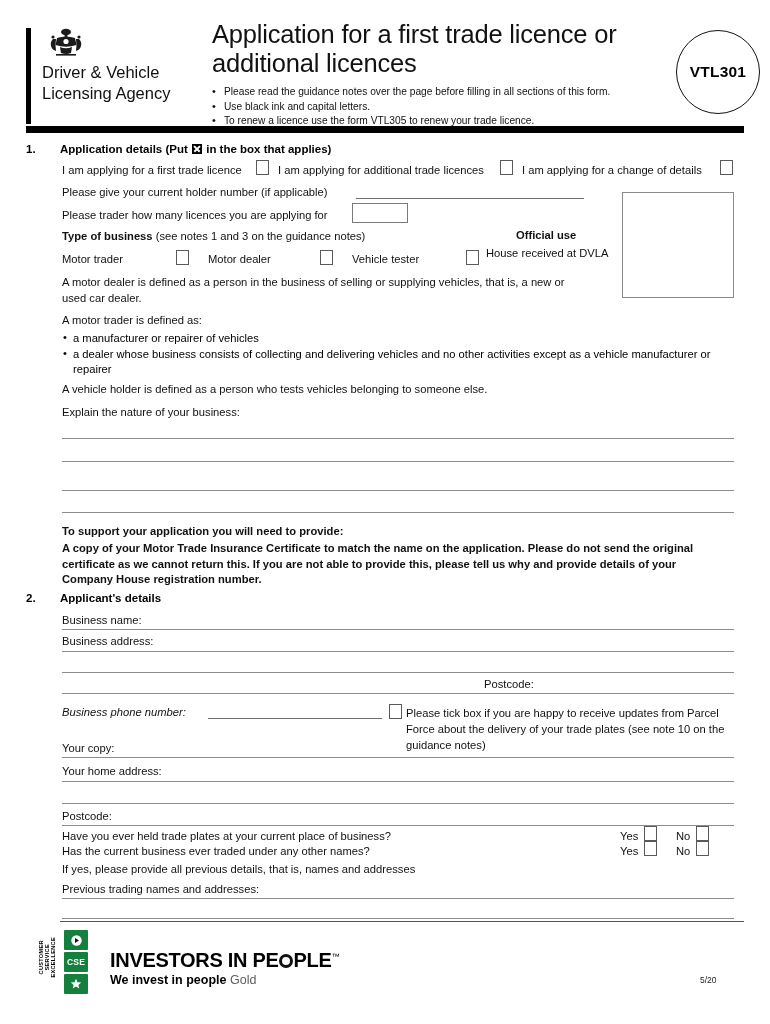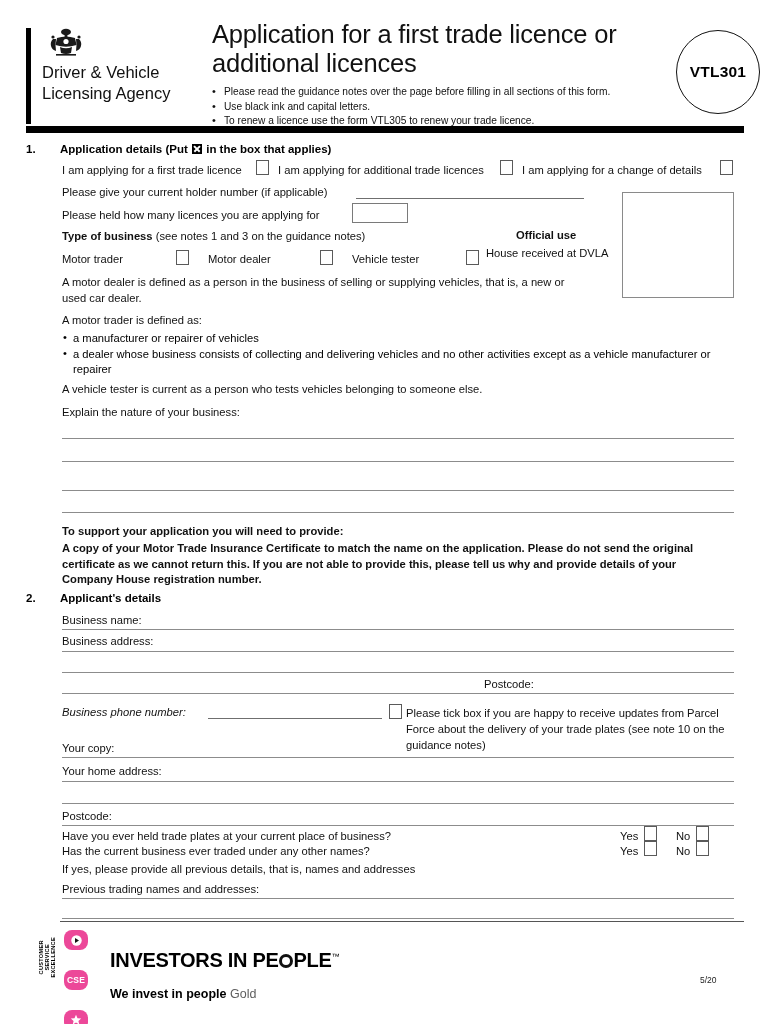--- a/index.html
+++ b/index.html
@@ -78,33 +78,33 @@
   .footer-rule { position: absolute; left: 60px; top: 921px; width: 684px; height: 1.4px; background: #555; }
   .cse { position: absolute; left: 28px; top: 930px; width: 72px; height: 68px; }
   .cse-vert {
     position: absolute; left: -12px; top: 18px; width: 62px;
     transform: rotate(-90deg); transform-origin: center;
     font-size: 5.6px; font-weight: bold; line-height: 6.2px; letter-spacing: 0.3px;
     text-align: center;
   }
   .cse-badges { position: absolute; left: 36px; top: 0; width: 26px; }
   .badge {
-    width: 24px; height: 20px; background: #ec4899; border-radius: 8px;
-    margin-bottom: 20px; display: flex; align-items: center; justify-content: center;
+    width: 24px; height: 20px; background: #15803d; border-radius: 1px;
+    margin-bottom: 2px; display: flex; align-items: center; justify-content: center;
     color: #fff;
   }
   .badge.cse-txt { font-size: 8.5px; font-weight: bold; letter-spacing: 0.2px; }
   .iip { position: absolute; left: 110px; top: 946px; }
   .iip-main { font-size: 20px; font-weight: bold; letter-spacing: -0.3px; line-height: 22px; }
   .iip-main sup { font-size: 8px; vertical-align: super; font-weight: normal; }
   .iip-o {
     display: inline-block; width: 14px; height: 14px; border: 3px solid #111;
     border-radius: 50%; vertical-align: -1px; margin: 0 0.5px;
   }
-  .iip-sub { font-size: 12.5px; font-weight: bold; line-height: 17px; margin-top: 15px; }
+  .iip-sub { font-size: 12.5px; font-weight: bold; line-height: 17px; margin-top: 1px; }
   .iip-sub .gold { font-weight: 400; color: #5d5d5d; }
   .pageno { position: absolute; left: 700px; top: 975px; font-size: 8.5px; color: #222; }
 </style>
 </head>
 <body>
 
 <div class="page">
 
   <div class="header">
     <div class="brand">
@@ -149,21 +149,21 @@
   <div class="txt" style="left:62px; top:163px;">I am applying for a first trade licence</div>
   <div class="cbox" style="left:256px; top:160px;"></div>
   <div class="txt" style="left:278px; top:163px;">I am applying for additional trade licences</div>
   <div class="cbox" style="left:500px; top:160px;"></div>
   <div class="txt" style="left:522px; top:163px;">I am applying for a change of details</div>
   <div class="cbox" style="left:720px; top:160px;"></div>
 
   <div class="txt" style="left:62px; top:185px;">Please give your current holder number (if applicable)</div>
   <div class="dotline" style="left:356px; top:198px; width:228px;"></div>
 
-  <div class="txt" style="left:62px; top:208px;">Please held how many licences you are applying for</div>
+  <div class="txt" style="left:62px; top:208px;">Please trader how many licences you are applying for</div>
   <div class="inbox" style="left:352px; top:203px; width:56px; height:20px;"></div>
 
   <div class="txt b" style="left:516px; top:228px;">Official use</div>
   <div class="txt" style="left:486px; top:246px;">House received at DVLA</div>
   <div class="cbox" style="left:466px; top:250px;"></div>
   <div class="official-box"></div>
 
   <div class="txt" style="left:62px; top:229px;">
     <span class="b">Type of business</span>
     <span>(see notes 1 and 3 on the guidance notes)</span>
@@ -173,21 +173,21 @@
   <div class="txt" style="left:208px; top:252px;">Motor dealer</div>
   <div class="cbox" style="left:320px; top:250px;"></div>
   <div class="txt" style="left:352px; top:252px;">Vehicle tester</div>
 
   <div class="txt wrap" style="left:62px; top:275px; width:520px;">A motor dealer is defined as a person in the business of selling or supplying vehicles, that is, a new or used car dealer.</div>
   <div class="txt" style="left:62px; top:313px;">A motor trader is defined as:</div>
   <ul class="defs" style="position:absolute; left:62px; top:331px; width:660px;">
     <li>a manufacturer or repairer of vehicles</li>
     <li>a dealer whose business consists of collecting and delivering vehicles and no other activities except as a vehicle manufacturer or repairer</li>
   </ul>
-  <div class="txt" style="left:62px; top:382px;">A vehicle tester is current as a person who tests vehicles belonging to someone else.</div>
+  <div class="txt" style="left:62px; top:382px;">A vehicle holder is defined as a person who tests vehicles belonging to someone else.</div>
 
   <div class="txt" style="left:62px; top:405px;">Explain the nature of your business:</div>
   <div class="line" style="left:62px; top:438px; width:672px;"></div>
   <div class="line" style="left:62px; top:461px; width:672px;"></div>
 
   <div class="line" style="left:62px; top:490px; width:672px;"></div>
   <div class="line" style="left:62px; top:512px; width:672px;"></div>
 
   <div class="txt b" style="left:62px; top:524px;">To support your application you will need to provide:</div>
   <div class="txt wrap b" style="left:62px; top:541px; width:664px; line-height:15.6px;">A copy of your Motor Trade Insurance Certificate to match the name on the application. Please do not send the original certificate as we cannot return this. If you are not able to provide this, please tell us why and provide details of your Company House registration number.</div>

